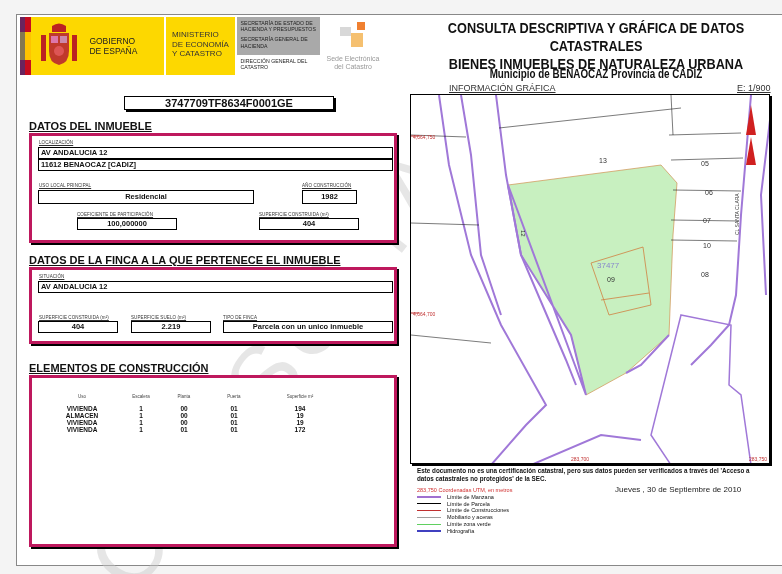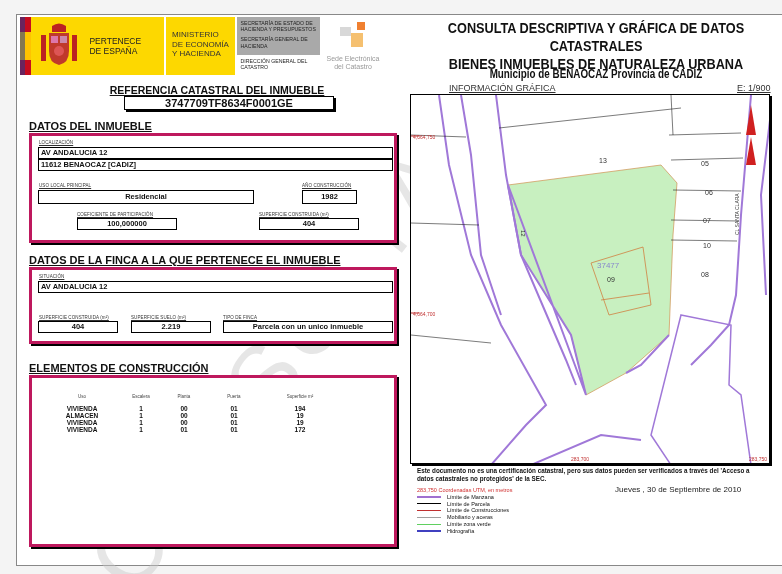--- a/index.html
+++ b/index.html
@@ -54,28 +54,28 @@
       <svg class="shield" viewBox="0 0 40 46">
         <rect x="2" y="12" width="5" height="26" fill="#b22"></rect>
         <rect x="33" y="12" width="5" height="26" fill="#b22"></rect>
         <path d="M10 10 h20 v18 q0 12 -10 14 q-10 -2 -10 -14z" fill="#c0392b"></path>
         <rect x="12" y="13" width="7" height="7" fill="#d7a"></rect>
         <rect x="21" y="13" width="7" height="7" fill="#c8a"></rect>
         <circle cx="20" cy="28" r="5" fill="#d55"></circle>
         <path d="M13 3 q7 -5 14 0 v6 h-14z" fill="#b22"></path>
       </svg>
       <div class="gob-text">
-        <div>PERTENECE</div>
+        <div>GOBIERNO</div>
         <div>DE ESPAÑA</div>
       </div>
     </div>
     <div class="min">
       <div>MINISTERIO</div>
       <div>DE ECONOMÍA</div>
-      <div>Y HACIENDA</div>
+      <div>Y CATASTRO</div>
     </div>
     <div class="sec">
       <div class="sec-grey">
         <div>SECRETARÍA DE ESTADO DE HACIENDA Y PRESUPUESTOS</div>
         <div style="margin-top:4px">SECRETARÍA GENERAL DE HACIENDA</div>
       </div>
       <div class="sec-y">DIRECCIÓN GENERAL DEL CATASTRO</div>
     </div>
   </div>
   <div class="sede">
@@ -83,21 +83,20 @@
       <rect x="2" y="6" width="11" height="9" fill="#d8d8d8"></rect>
       <rect x="19" y="1" width="8" height="8" fill="#f08030"></rect>
       <rect x="13" y="12" width="12" height="14" fill="#f5c070"></rect>
     </svg>
     <div class="sede-text">
       <div>Sede Electrónica</div>
       <div>del Catastro</div>
     </div>
   </div>
 
-  <div class="ref-title">REFERENCIA CATASTRAL DEL INMUEBLE</div>
   <div class="ref-box">3747709TF8634F0001GE</div>
 
   <div class="watermark">CONSULTA</div>
 
   <div class="sect-title" style="left:12px;top:105px">DATOS DEL INMUEBLE</div>
   <div class="panel" style="left:12px;top:118px;width:368px;height:110px">
     <div class="lbl" style="left:7px;top:4px">LOCALIZACIÓN</div>
     <div class="fld l" style="left:6px;top:11px;width:355px">AV ANDALUCIA 12</div>
     <div class="fld l" style="left:6px;top:23px;width:355px">11612 BENAOCAZ [CADIZ]</div>
     <div class="lbl" style="left:7px;top:47px">USO LOCAL PRINCIPAL</div>

